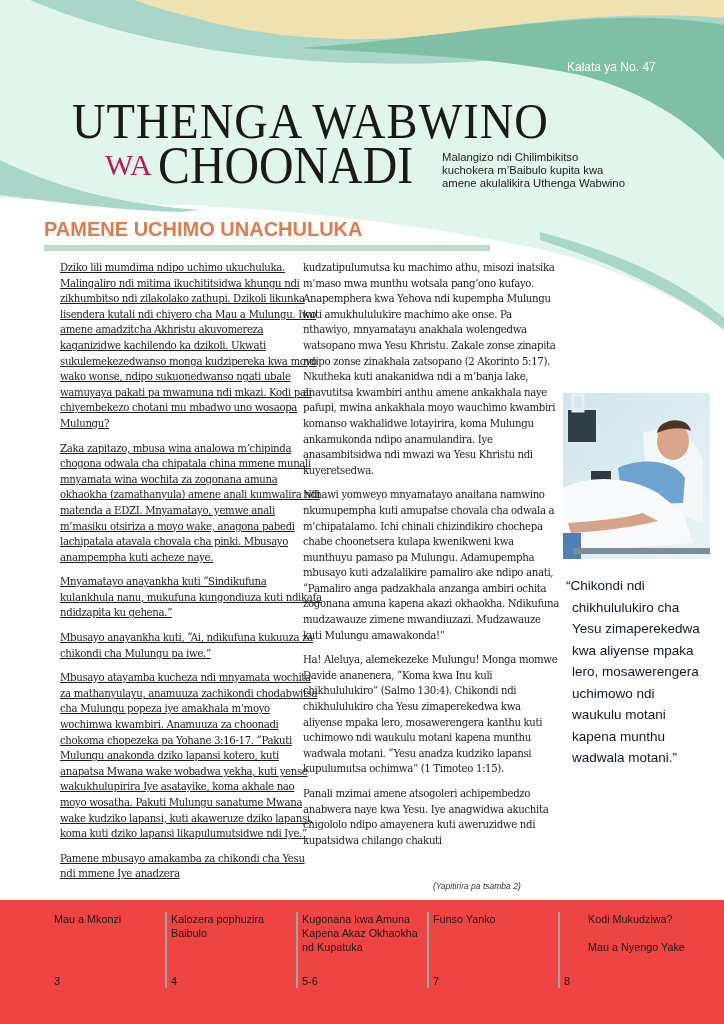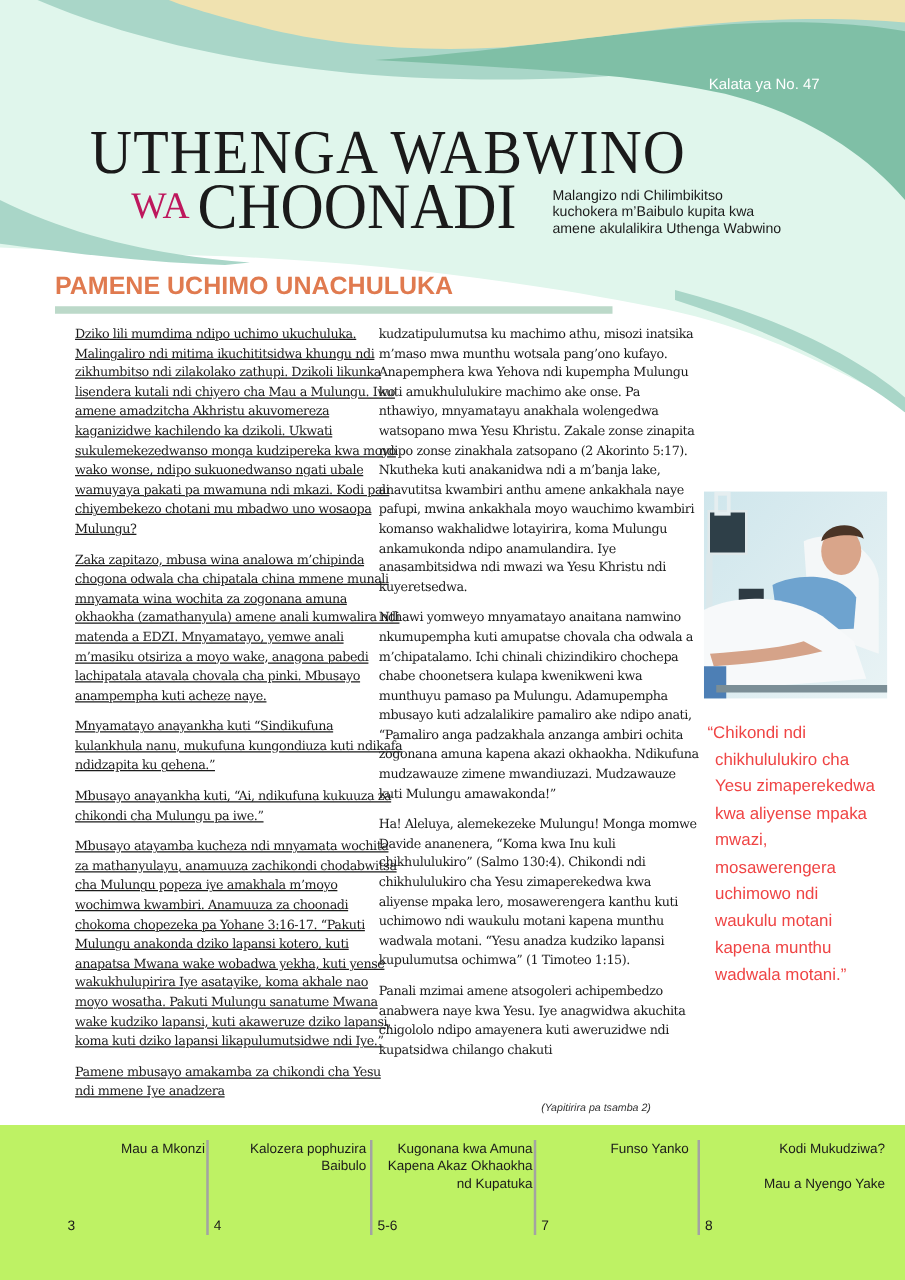--- a/index.html
+++ b/index.html
@@ -52,27 +52,27 @@
   .continued {
     position: absolute; left: 433px; top: 881px;
     font-family: "Liberation Sans", sans-serif; font-style: italic; font-size: 8.5px; color: #333; z-index: 2; text-align: center;
   }
 
   .photo {
     position: absolute; left: 563px; top: 393px; width: 147px; height: 166px; z-index: 2; overflow: hidden;
   }
   .pull-quote {
     position: absolute; left: 562px; top: 575px; width: 150px; z-index: 2;
-    font-family: "Liberation Sans", sans-serif; font-size: 13.5px; line-height: 21.5px; color: #ef4444;
+    font-family: "Liberation Sans", sans-serif; font-size: 13.5px; line-height: 21.5px; color: #0f172a;
   }
   .pull-quote span { display: block; padding-left: 10px; }
   .pull-quote span:first-child { padding-left: 4px; }
 
   .footer {
-    position: absolute; left: 0; top: 900px; width: 724px; height: 124px; background: #bef264; z-index: 1; text-align: right;
+    position: absolute; left: 0; top: 900px; width: 724px; height: 124px; background: #ef4444; z-index: 1;
   }
   .toc-item {
     position: absolute; top: 12px; height: 76px;
     font-family: "Liberation Sans", sans-serif; font-size: 10.8px; line-height: 14px; color: #1a1a1a;
   }
   .toc-item .toc-title { display: block; }
   .toc-item .toc-page { position: absolute; left: 0; bottom: 0; font-size: 11px; }
   .toc-item.divided { border-left: 2px solid #a3a3a3; padding-left: 4px; }
   .toc-item.divided .toc-page { left: 4px; }
   .toc-sub { display: block; margin-top: 14px; }
@@ -148,21 +148,21 @@
     <rect x="0" y="140" width="18" height="26" fill="#4d7fb5"></rect>
     <rect x="10" y="155" width="137" height="6" fill="#7b8e96"></rect>
   </svg>
 </div>
 
 <div class="pull-quote">
   <span>“Chikondi ndi</span>
   <span>chikhululukiro cha</span>
   <span>Yesu zimaperekedwa</span>
   <span>kwa aliyense mpaka</span>
-  <span>mwazi, mosawerengera</span>
+  <span>lero, mosawerengera</span>
   <span>uchimowo ndi</span>
   <span>waukulu motani</span>
   <span>kapena munthu</span>
   <span>wadwala motani.”</span>
 </div>
 
 <div class="footer">
   <div class="toc-item" style="left:54px; width:110px;">
     <span class="toc-title">Mau a Mkonzi</span>
     <span class="toc-page">3</span>

